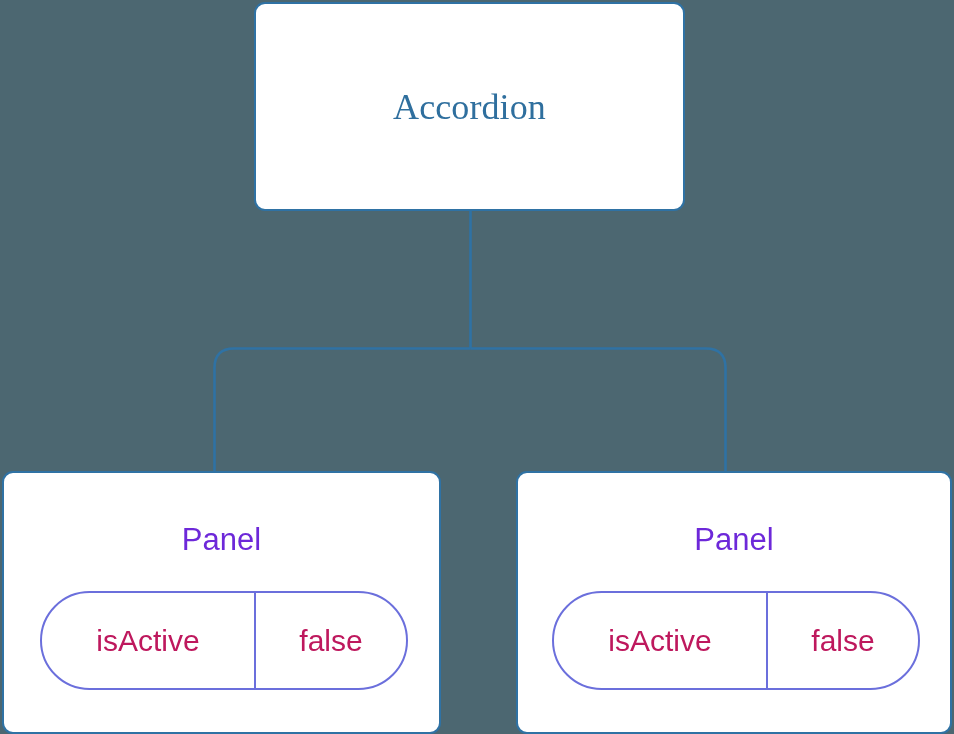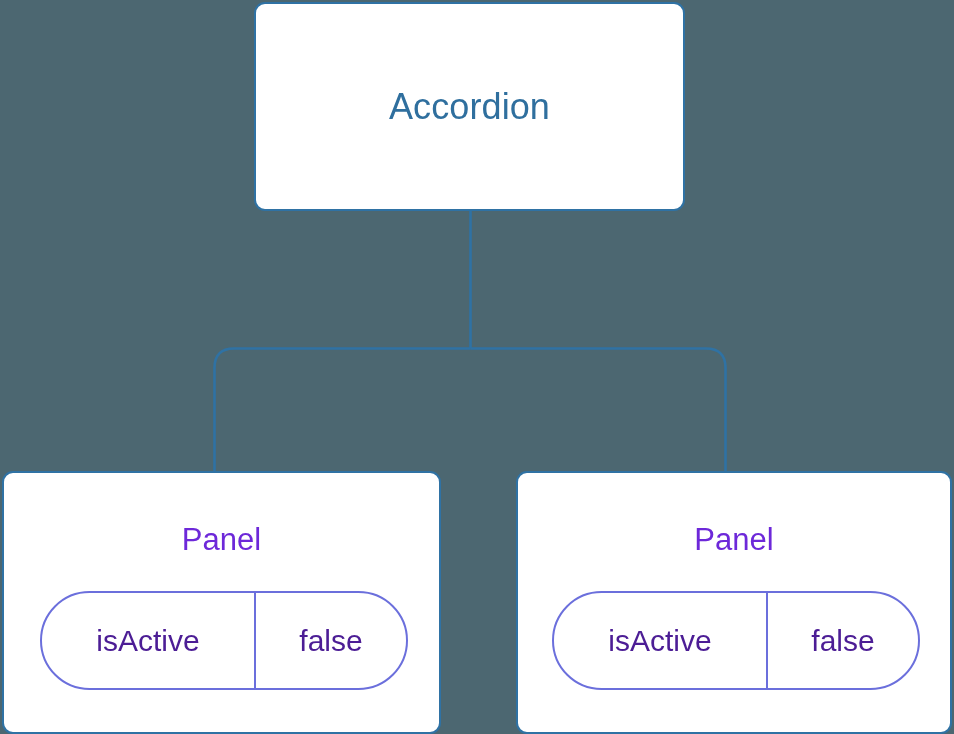--- a/index.html
+++ b/index.html
@@ -44,20 +44,21 @@
 
   
   #node-root {
     left: 254px;
     top: 2px;
     width: 431px;
     height: 209px;
     display: flex;
     align-items: center;
     justify-content: center;
+    font-family: Liberation Serif, serif;
   }
 
   .node-title-root {
     color: #2f6f9e;
     font-size: 36px;
     font-weight: 400;
     letter-spacing: 0.1px;
     line-height: 1;
     white-space: nowrap;
   }
@@ -116,21 +117,21 @@
   }
   #pill-1 {
     left: 34px;
     width: 368px;
   }
 
   .pill-cell {
     display: flex;
     align-items: center;
     justify-content: center;
-    color: #4c1d95;
+    color: #be185d;
     font-size: 30px;
     font-weight: 400;
     line-height: 1;
     white-space: nowrap;
   }
   .pill-cell-key {
     flex: 0 0 212px;
     border-right: 2.1px solid #6b6fdc;
   }
   .pill-cell-val {

